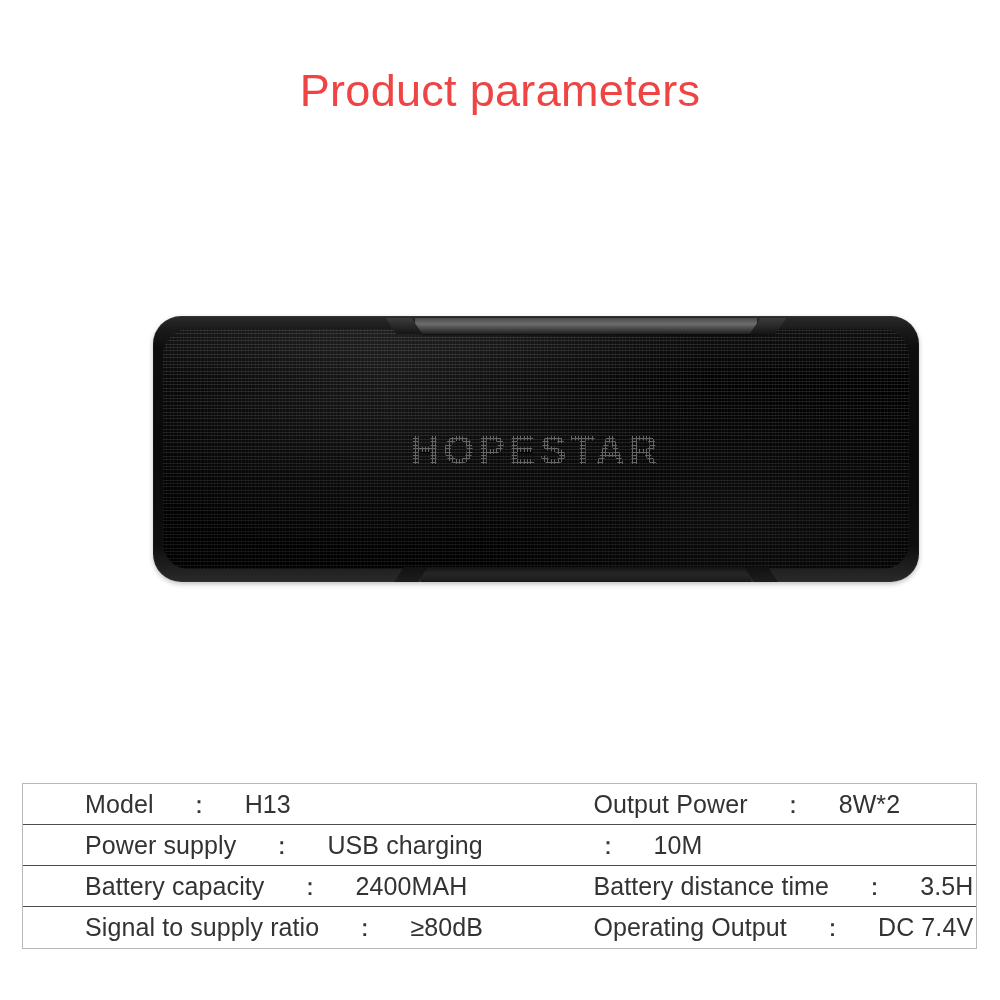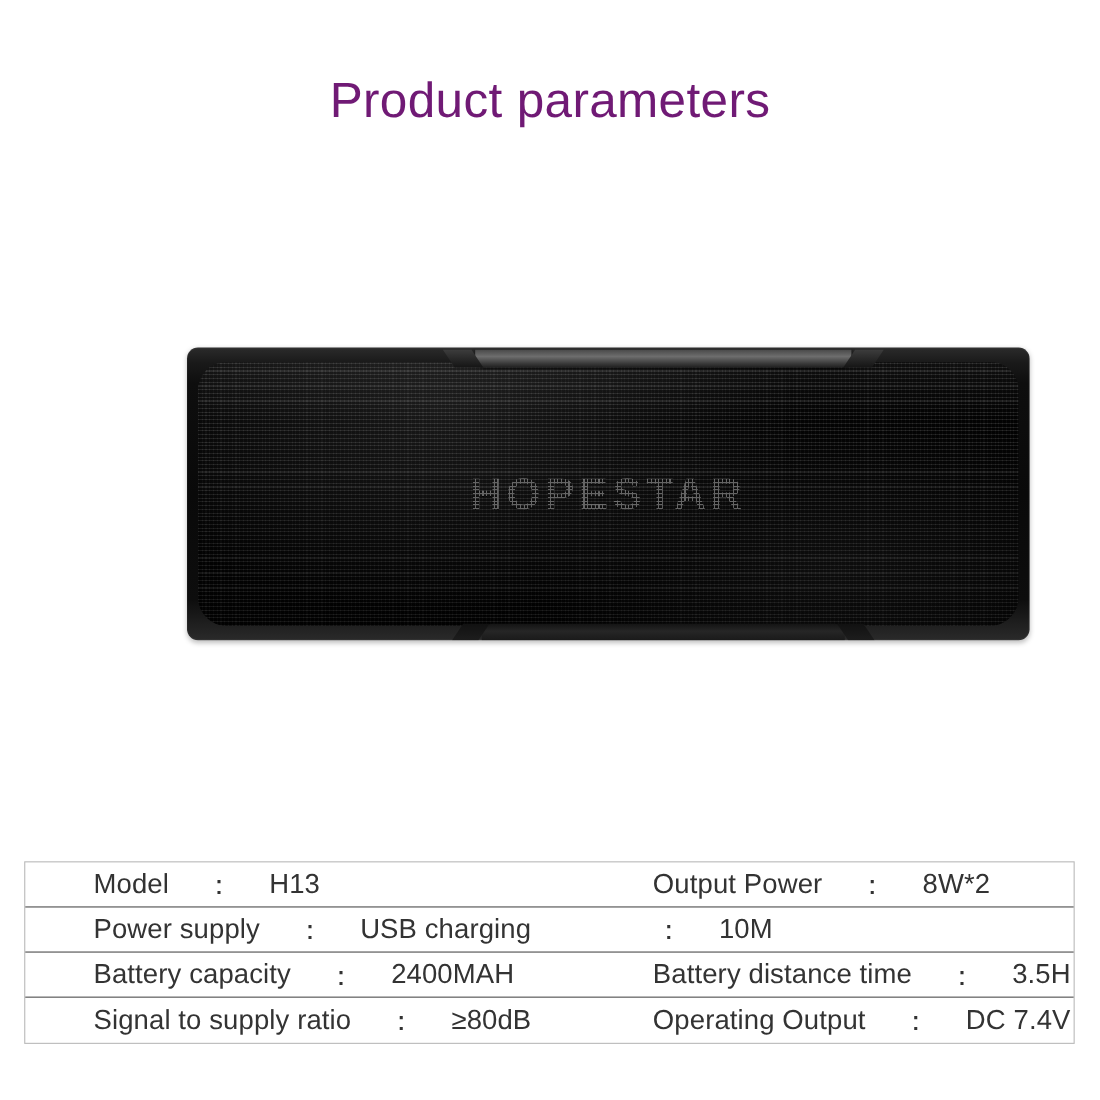--- a/index.html
+++ b/index.html
@@ -20,40 +20,40 @@
   
   .page-title {
     position: absolute;
     top: 34px;
     left: 0;
     width: 1000px;
     text-align: center;
     font-size: 45px;
     font-weight: 400;
     letter-spacing: 0.3px;
-    color: #701a75;
+    color: #ef4444;
     line-height: 1.2;
   }
 
   
   .product-figure {
     position: absolute;
     left: 0;
     top: 240px;
     width: 1000px;
     height: 400px;
   }
 
   .speaker {
     position: absolute;
-    left: 130px;
+    left: 113px;
     top: 60px;
     width: 766px;
     height: 266px;
-    border-radius: 10px;
+    border-radius: 28px;
     background:
       linear-gradient(180deg,
         #2b2b2b 0%,
         #1a1a1a 5%,
         #0e0e0e 12%,
         #090909 50%,
         #0d0d0d 86%,
         #1e1e1e 94%,
         #2a2a2a 100%);
     box-shadow:

